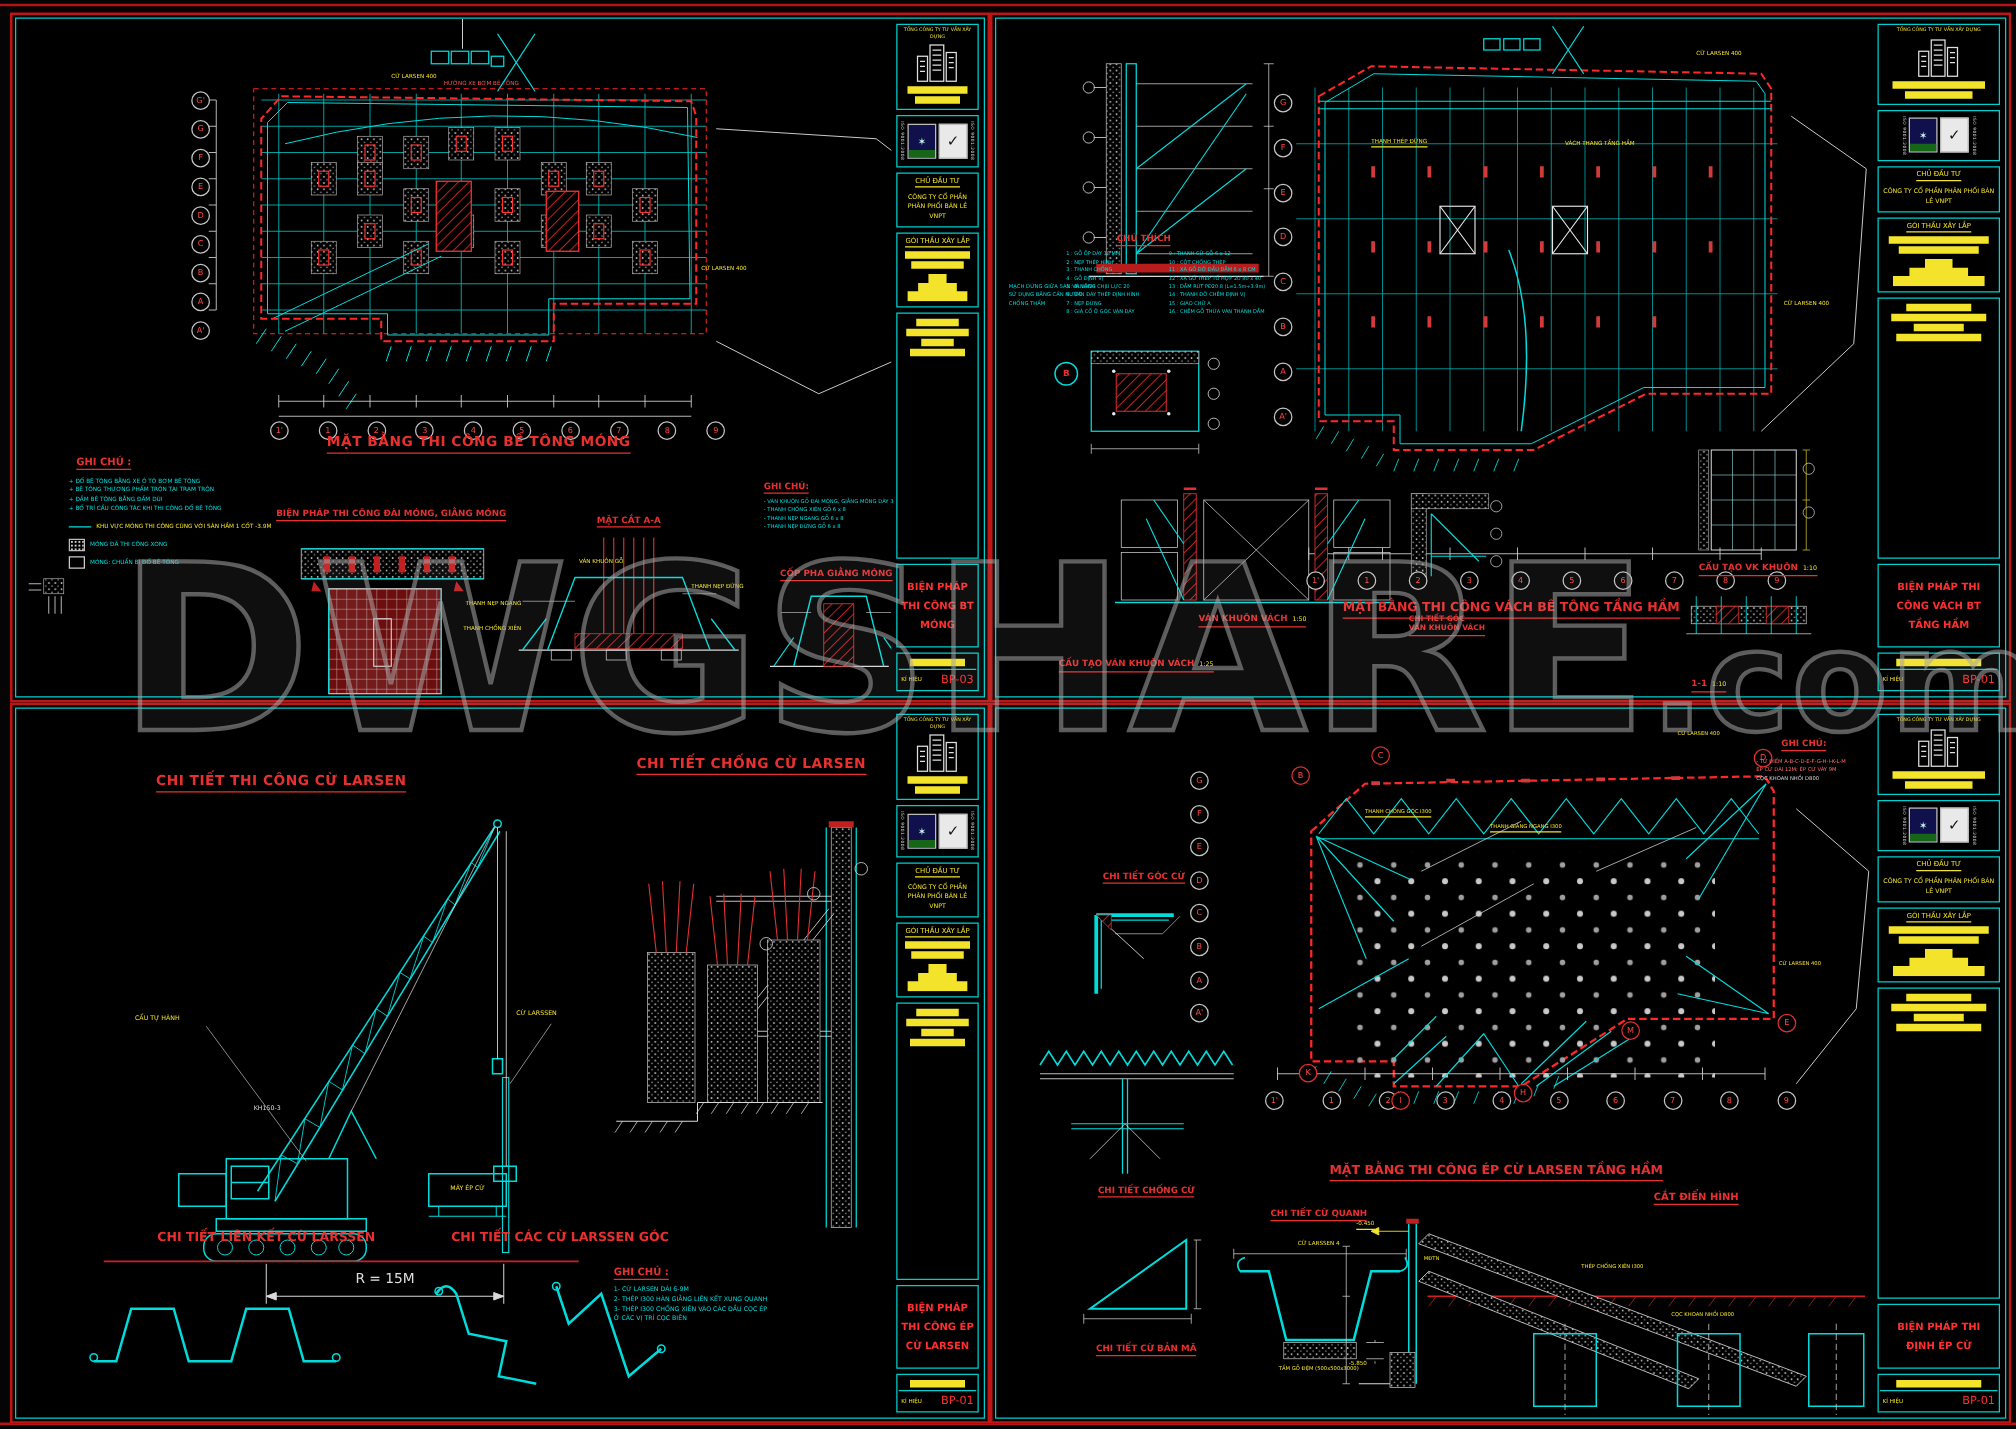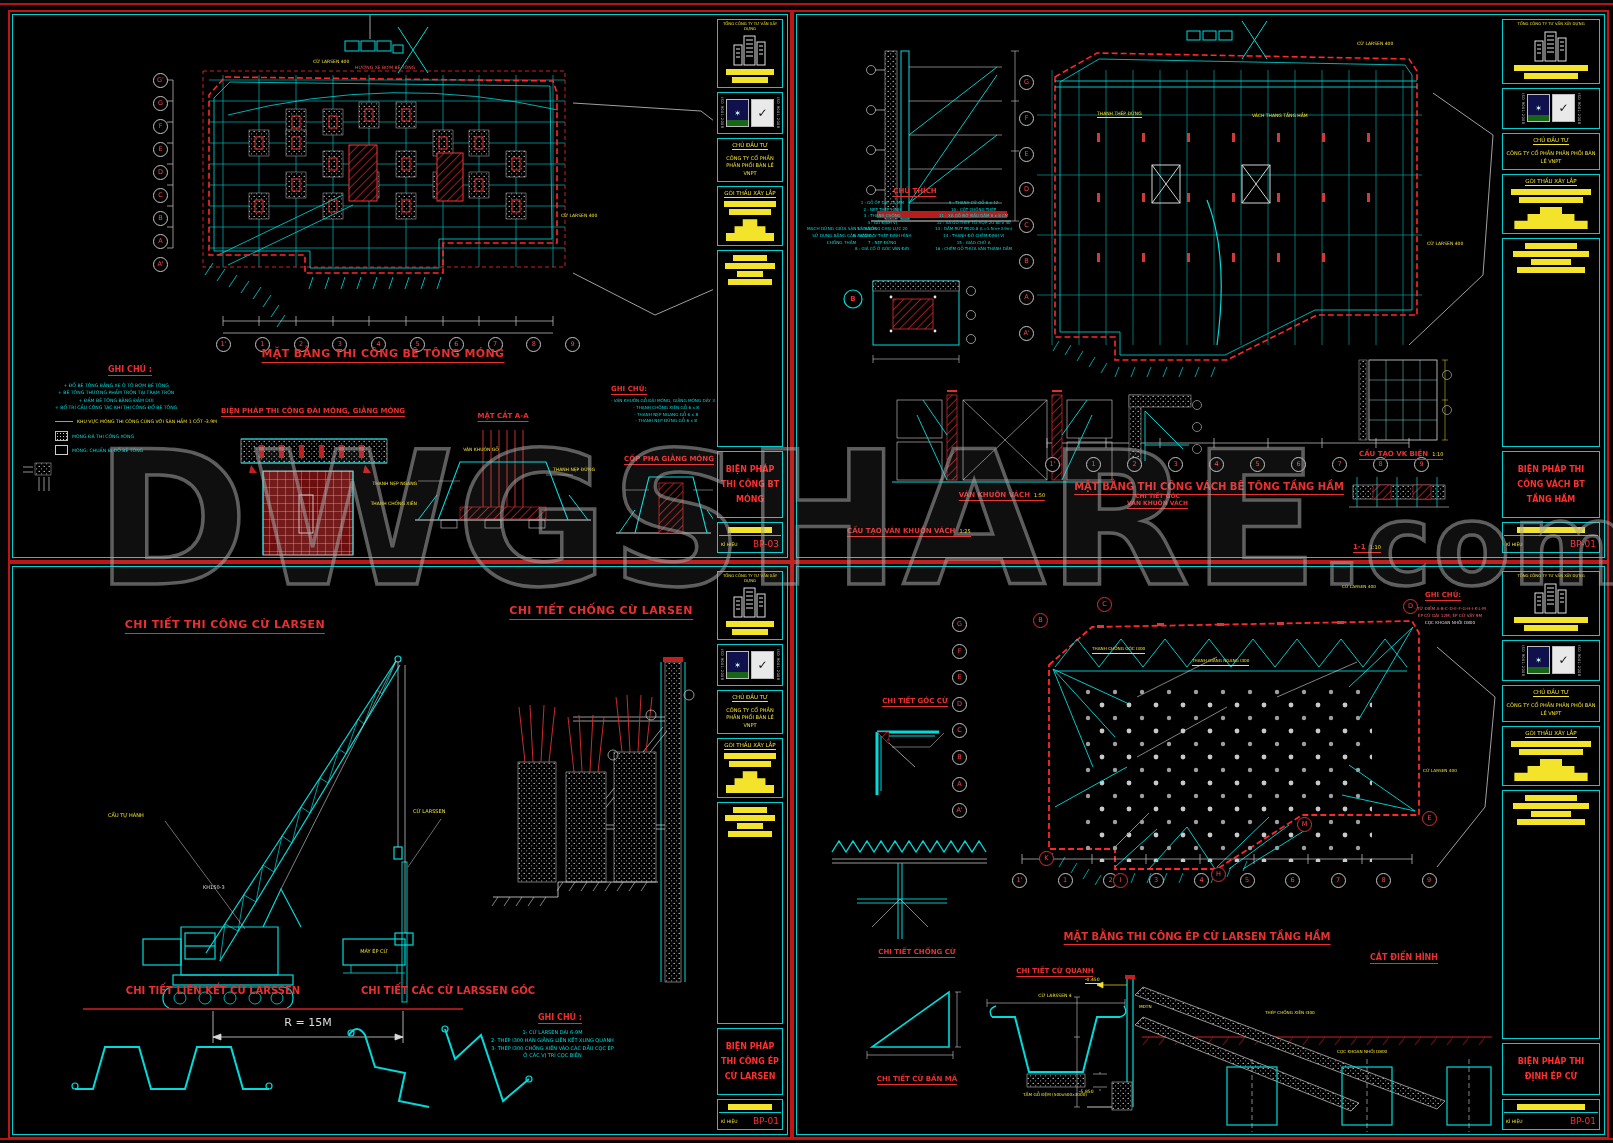--- a/index.html
+++ b/index.html
@@ -4,28 +4,28 @@
 <style>
   html,body{margin:0;padding:0;background:#000;}
   #page{position:relative;width:1613px;height:1143px;background:#050505;overflow:hidden;
         font-family:"DejaVu Sans",sans-serif;}
   .edge{position:absolute;left:0;right:0;height:2px;background:#b51414;}
   
   .sheet{position:absolute;background:#000;border:2px solid #c01515;}
   .sheet-inner{position:absolute;inset:2px;border:1.5px solid #00cfcf;overflow:hidden;background:#000;}
   svg.art{position:absolute;left:0;top:0;}
   
-  .lbl{position:absolute;white-space:nowrap;line-height:1.15;text-align:center;}
+  .lbl{position:absolute;white-space:nowrap;line-height:1.15;}
   .ctr{transform:translateX(-50%);} .rgt{transform:translateX(-100%);}
   .t-red{color:#e83030;font-weight:bold;}
   .t-cyan{color:#00dcdc;} .t-yel{color:#f3e32a;} .t-wht{color:#dedede;}
   .u{border-bottom:1.5px solid #e83030;padding-bottom:1px;}
   .u-yel{border-bottom:1px solid #f3e32a;padding-bottom:1px;}
   .ttl-main{font-size:11px;letter-spacing:.4px;}
-  .t10{font-size:10px;} .t8{font-size:8px;margin-left:47px;} .t7{font-size:7px;} .t6{font-size:6px;}
+  .t10{font-size:10px;} .t8{font-size:8px;} .t7{font-size:7px;} .t6{font-size:6px;}
   .t5{font-size:5px;} .t45{font-size:4.5px;} .t42{font-size:4.2px;}
   .scale{color:#f3e32a;font-weight:normal;font-size:5px;margin-left:4px;}
   .note-list span{display:block;margin-bottom:2px;}
   .br-notes span{display:block;margin-bottom:2px;color:#ff6a6a;}
   .br-notes span:last-child{color:#d8d8d8;}
   
   .bub-row,.bub-col{position:absolute;display:flex;}
   .bub-col{flex-direction:column;}
   .bub-row span,.bub-col span{flex:0 0 auto;width:13px;height:13px;border:1px solid #c4c4c4;
      border-radius:50%;color:#ff4545;font-size:6.5px;line-height:12px;text-align:center;background:#000;}
@@ -519,21 +519,21 @@
           <span>CHỐNG THẤM</span>
         </div>
       <div class="lbl ctr t-red t7" style="left:56px;top:280px;font-weight:bold">B</div>
 
       <div class="lbl t-red t7 u" style="left:50px;top:512px"><span>CẤU TẠO VÁN KHUÔN VÁCH</span><span class="scale">1:25</span></div>
       <div class="lbl ctr t-red t7 u" style="left:205px;top:476px"><span>VÁN KHUÔN VÁCH</span><span class="scale">1:50</span></div>
       <div class="lbl t-red t6" style="left:330px;top:478px;font-weight:bold">
         <span style="display:block">CHI TIẾT GÓC</span>
         <span style="display:block" class="u">VÁN KHUÔN VÁCH</span>
       </div>
-      <div class="lbl t-red t7 u" style="left:562px;top:435px"><span>CẤU TẠO VK BIỆN</span><span class="scale">1:10</span></div>
+      <div class="lbl t-red t7 u" style="left:562px;top:435px"><span>CẤU TẠO VK KHUÔN</span><span class="scale">1:10</span></div>
       <div class="lbl t-red t7 u" style="left:556px;top:528px"><span>1-1</span><span class="scale">1:10</span></div>
 
       <div class="lbl t-yel t45 u-yel" style="left:300px;top:96px">THANH THÉP ĐỨNG</div>
       <div class="lbl t-yel t45" style="left:455px;top:98px">VÁCH THANG TẦNG HẦM</div>
       <div class="lbl t-yel t45" style="left:560px;top:26px">CỪ LARSEN 400</div>
       <div class="lbl t-yel t45" style="left:630px;top:226px">CỪ LARSEN 400</div>
 
       <div class="tblock" style="right:2px;width:102px">
   <div class="tb-sec tb-logo">
     <div class="tb-header t-yel">TỔNG CÔNG TY TƯ VẤN XÂY DỰNG</div>

